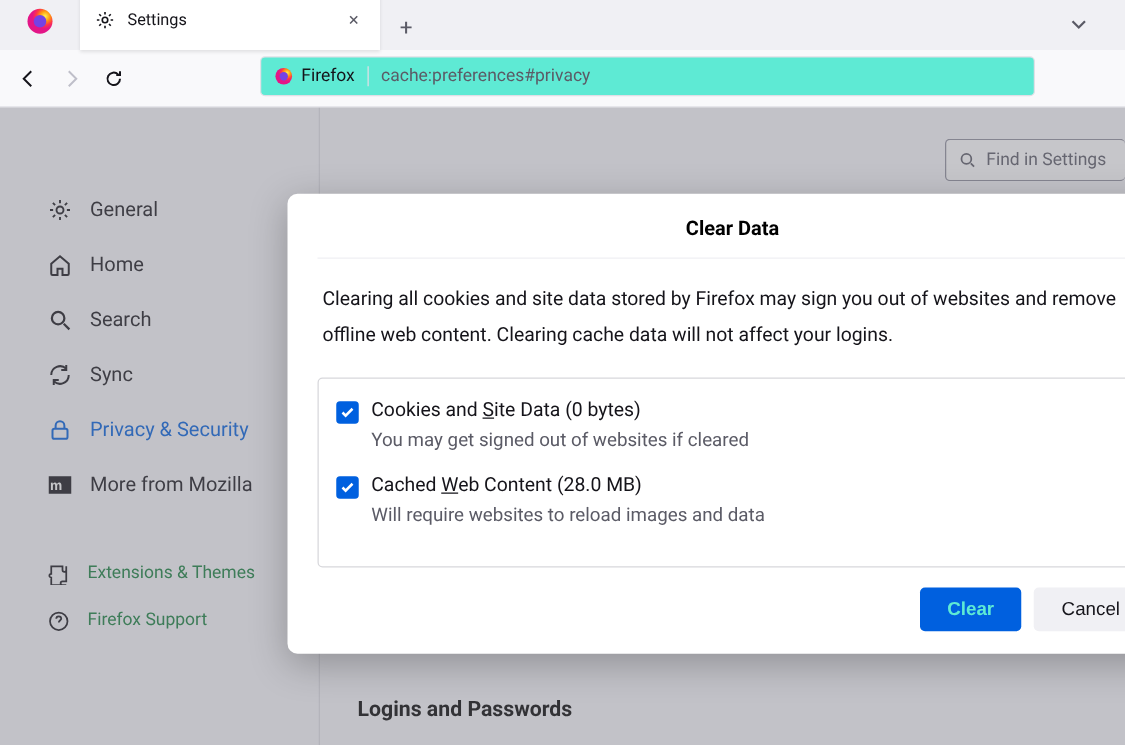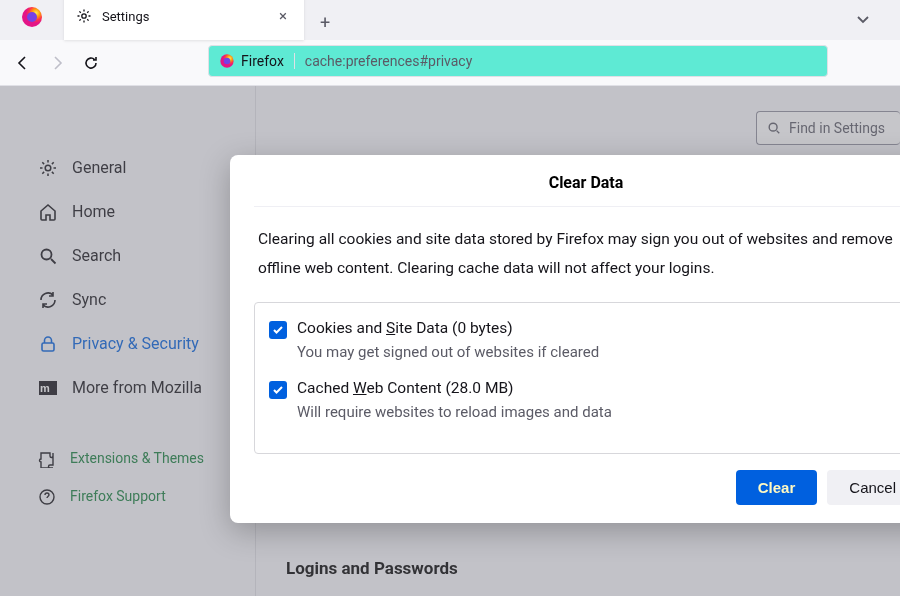--- a/index.html
+++ b/index.html
@@ -320,21 +320,21 @@
     }
     .btn {
       padding: 9px 22px;
       border-radius: 4px;
       font-size: 15px;
       cursor: pointer;
       border: none;
     }
     .btn-primary {
       background: #0060df;
-      color: #fef9c3;
+      color: #5eead4;
       font-weight: 600;
     }
     .btn-secondary {
       background: #f0f0f4;
       color: #15141a;
     }
     .resize-handle {
       position: absolute;
       bottom: 4px;
       right: 4px;

